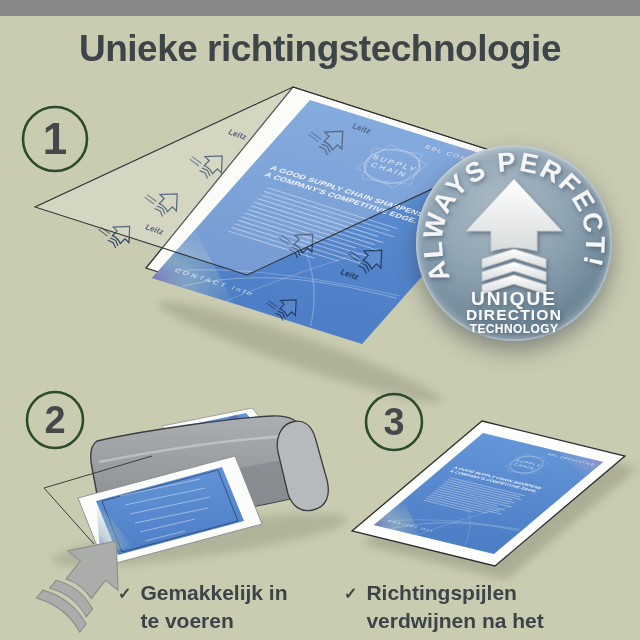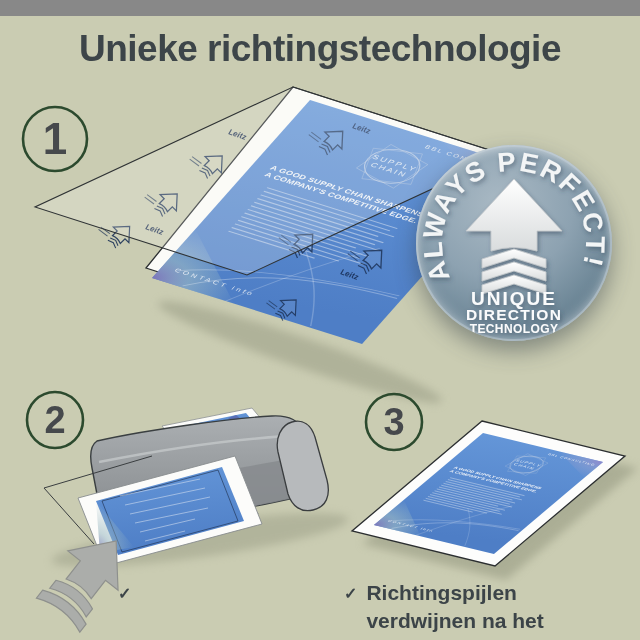--- a/index.html
+++ b/index.html
@@ -221,19 +221,20 @@
         <path d="M66,140 L98,130 L130,140 L130,149 L98,139 L66,149 Z"></path>
       </g>
       <text class="b1" x="98" y="160" text-anchor="middle" filter="url(#bds)">UNIQUE</text>
       <text class="b2" x="98" y="175" text-anchor="middle" filter="url(#bds)">DIRECTION</text>
       <text class="b3" x="98" y="188" text-anchor="middle" filter="url(#bds)">TECHNOLOGY</text>
     </svg>
   </div>
 
   <div class="check-item" id="check1">
     <span class="mark">✓</span>
+    <span>Gemakkelijk in te voeren</span>
   </div>
   <div class="check-item" id="check2">
     <span class="mark">✓</span>
     <span>Richtingspijlen verdwijnen na het lamineren</span>
   </div>
 
 </div>
 
 </body></html>

